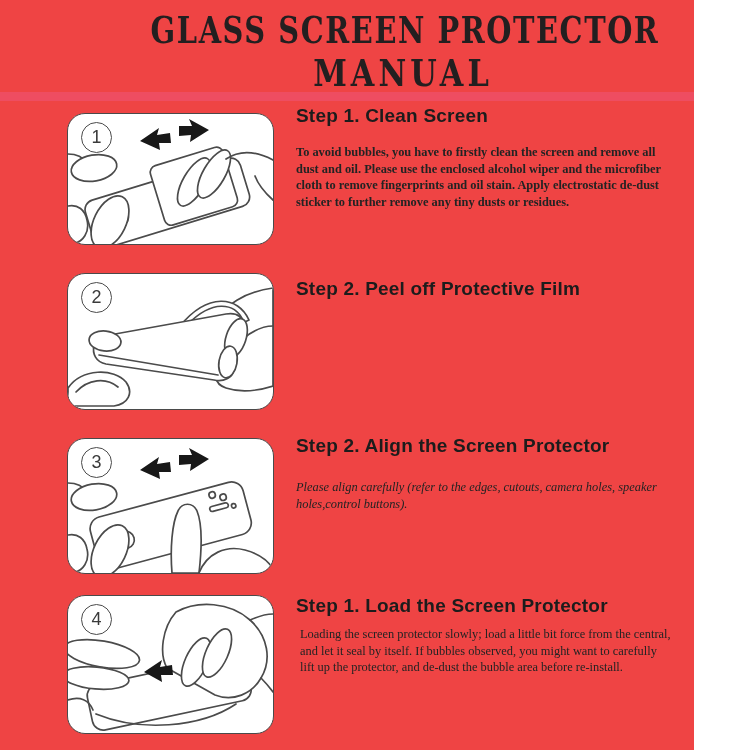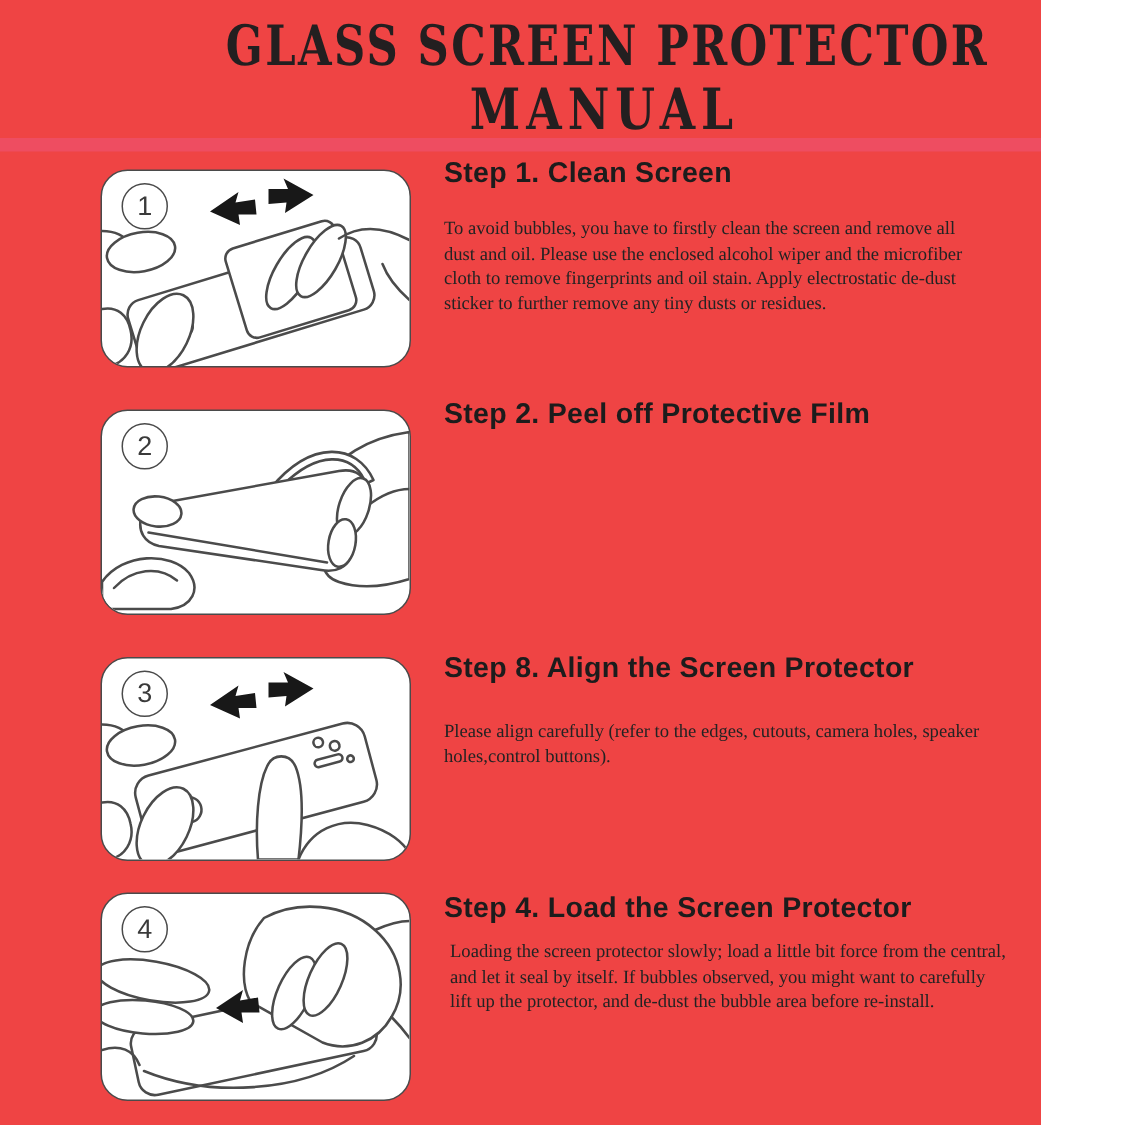--- a/index.html
+++ b/index.html
@@ -60,21 +60,21 @@
         <ellipse class="w" cx="126" cy="68" rx="11" ry="27" transform="rotate(30 126 68)"></ellipse>
         <ellipse class="w" cx="146" cy="60" rx="11" ry="27" transform="rotate(30 146 60)"></ellipse>
         <path d="M205,46 C186,36 170,37 158,45"></path>
         <path d="M205,86 C196,78 190,70 187,62"></path>
       </g>
       <path class="solid" d="M72,27 L91,14 L89,21 L102,19 L103,29 L91,29 L92,36 Z"></path>
       <path class="solid" d="M141,16 L121,5 L124,12 L111,12 L111,22 L123,21 L122,28 Z"></path>
     </svg>
   </div>
   <div class="step-heading" style="top:105px;text-align:right;">Step 1. Clean Screen</div>
-  <div class="step-body" style="top:144px;">To avoid bubbles, you have to firstly clean the screen and remove all
+  <div class="step-body" style="top:144px;font-weight:bold;">To avoid bubbles, you have to firstly clean the screen and remove all
 dust and oil. Please use the enclosed alcohol wiper and the microfiber
 cloth to remove fingerprints and oil stain. Apply electrostatic de-dust
 sticker to further remove any tiny dusts or residues.</div>
 
   <div class="illus-box" style="top:273px;height:135px;">
     <div class="badge">2</div>
     <svg class="art" viewBox="0 0 205 135">
       <g>
         <path class="w" d="M205,14 C176,18 156,32 150,46 C146,56 150,64 158,66 C148,74 147,84 154,90 C144,98 146,110 158,114 C170,118 186,118 205,112 Z"></path>
         <path d="M176,64 C186,56 196,52 205,52"></path>
@@ -91,21 +91,21 @@
         <ellipse class="w" cx="37" cy="67" rx="16" ry="10" transform="rotate(6 37 67)"></ellipse>
         <path class="w" d="M0,114 C14,94 46,94 58,108 C66,119 60,130 46,132 L0,132 Z"></path>
         <path d="M8,118 C20,105 38,103 50,113"></path>
       </g>
       <g>
         <ellipse class="w" cx="168" cy="64" rx="10" ry="20" transform="rotate(18 168 64)"></ellipse>
         <ellipse class="w" cx="160" cy="88" rx="9" ry="16" transform="rotate(10 160 88)"></ellipse>
       </g>
     </svg>
   </div>
-  <div class="step-heading" style="top:266px;text-align:right;">Step 2. Peel off Protective Film</div>
+  <div class="step-heading" style="top:278px;text-align:right;">Step 2. Peel off Protective Film</div>
 
   <div class="illus-box" style="top:438px;height:134px;">
     <div class="badge">3</div>
     <svg class="art" viewBox="0 0 205 134">
       <g>
         <path d="M0,44 C8,44 15,47 19,53"></path>
         <ellipse class="w" cx="26" cy="58" rx="23" ry="13" transform="rotate(-10 26 58)"></ellipse>
       </g>
       <g transform="rotate(-15 102 88)">
         <rect class="w" x="24" y="60" width="158" height="54" rx="12"></rect>
@@ -120,22 +120,22 @@
         <path d="M0,96 C10,94 17,100 19,110 C22,122 15,132 5,134"></path>
       </g>
       <g>
         <path class="w" d="M104,134 C102,110 104,84 110,72 C114,63 125,63 129,72 C134,84 134,108 131,134 Z"></path>
         <path d="M131,134 C139,114 158,106 177,111 C192,115 201,123 205,130"></path>
       </g>
       <path class="solid" d="M72,31 L91,18 L89,25 L102,23 L103,33 L91,33 L92,40 Z"></path>
       <path class="solid" d="M141,20 L121,9 L124,16 L111,16 L111,26 L123,25 L122,32 Z"></path>
     </svg>
   </div>
-  <div class="step-heading" style="top:435px;">Step 8. Align the Screen Protector</div>
-  <div class="step-body" style="top:479px;">Please align carefully (refer to the edges, cutouts, camera holes, speaker
+  <div class="step-heading" style="top:435px;">Step 2. Align the Screen Protector</div>
+  <div class="step-body" style="top:479px;font-style:italic;">Please align carefully (refer to the edges, cutouts, camera holes, speaker
 holes,control buttons).</div>
 
   <div class="illus-box" style="top:595px;height:137px;">
     <div class="badge">4</div>
     <svg class="art" viewBox="0 0 205 137">
       <g>
         <g transform="rotate(-12 100 96)">
           <rect class="w" x="20" y="74" width="162" height="46" rx="11"></rect>
         </g>
         <path d="M28,118 C72,136 132,132 168,108"></path>
@@ -148,18 +148,18 @@
       <g>
         <path class="w" d="M108,16 C130,4 162,6 182,24 C200,40 204,64 193,82 C184,98 165,106 147,99 L99,72 C91,58 94,32 108,16 Z"></path>
         <ellipse class="w" cx="128" cy="66" rx="11" ry="26" transform="rotate(24 128 66)"></ellipse>
         <ellipse class="w" cx="149" cy="57" rx="11" ry="26" transform="rotate(24 149 57)"></ellipse>
         <path d="M182,24 C191,20 199,18 205,18"></path>
         <path d="M193,82 C198,87 202,92 205,96"></path>
       </g>
       <path class="solid" d="M76,76 L94,64 L92,71 L104,69 L105,79 L93,79 L94,86 Z"></path>
     </svg>
   </div>
-  <div class="step-heading" style="top:595px;">Step 4. Load the Screen Protector</div>
+  <div class="step-heading" style="top:595px;">Step 1. Load the Screen Protector</div>
   <div class="step-body" style="top:626px;padding-left:4px;">Loading the screen protector slowly; load a little bit force from the central,
 and let it seal by itself. If bubbles observed, you might want to carefully
 lift up the protector, and de-dust the bubble area before re-install.</div>
 
 </div>
 
 </body></html>

